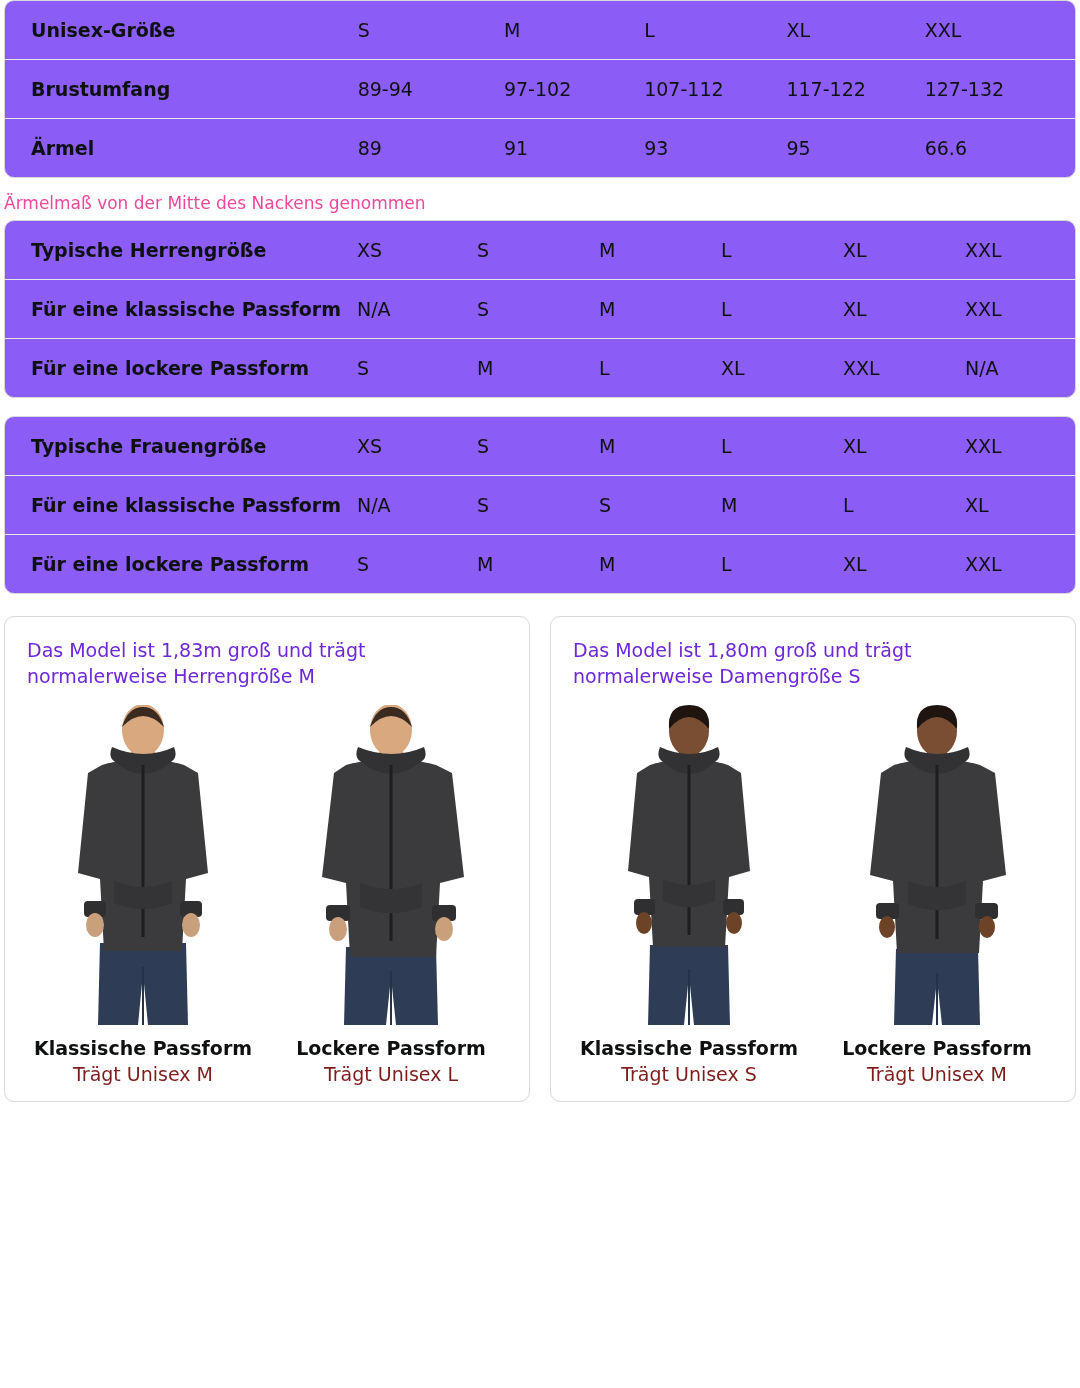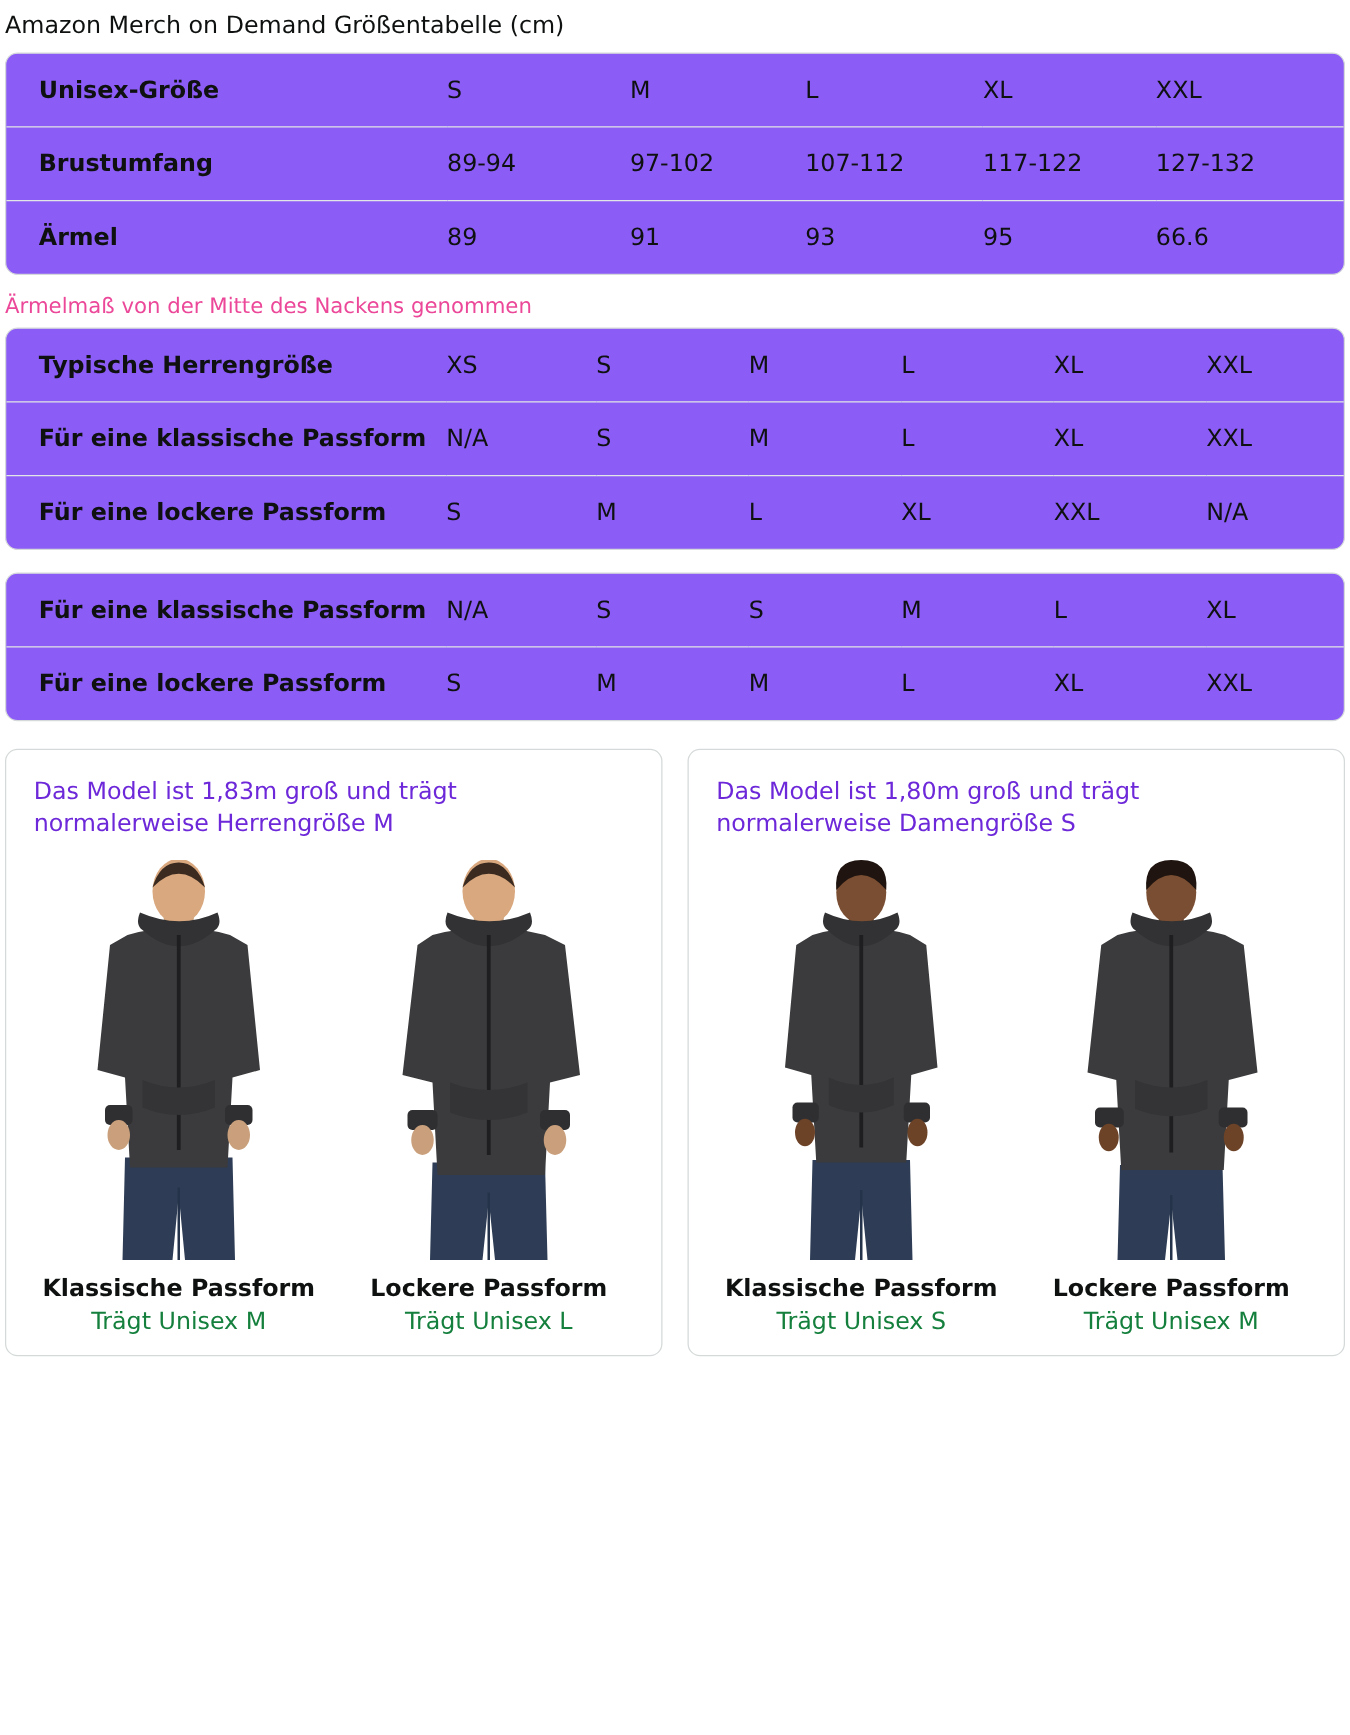--- a/index.html
+++ b/index.html
@@ -118,29 +118,28 @@
     font-size: 19px;
     font-weight: 700;
     line-height: 26px;
     margin-top: 10px;
     text-align: center;
   }
   .fit-sub {
     font-size: 19px;
     line-height: 26px;
     text-align: center;
-    color: #15803d;
+    color: #7f1d1d;
   }
 </style>
 </head>
 <body>
 
 <div class="page">
 
-  <div class="title">Amazon Merch on Demand Größentabelle (cm)</div>
 
   <div class="card">
     <table class="sizetbl maintbl">
       <colgroup>
           <col class="c0">
           <col class="c1">
           <col class="c2">
           <col class="c3">
           <col class="c4">
           <col class="c5">
@@ -227,20 +226,29 @@
       <colgroup>
           <col class="c0">
           <col class="c1">
           <col class="c2">
           <col class="c3">
           <col class="c4">
           <col class="c5">
           <col class="c6">
         </colgroup>
       <tbody>
+        <tr>
+          <th class="rowhead">Typische Frauengröße</th>
+          <td>XS</td>
+          <td>S</td>
+          <td>M</td>
+          <td>L</td>
+          <td>XL</td>
+          <td>XXL</td>
+        </tr>
         <tr>
           <th class="rowhead">Für eine klassische Passform</th>
           <td>N/A</td>
           <td>S</td>
           <td>S</td>
           <td>M</td>
           <td>L</td>
           <td>XL</td>
         </tr>
         <tr>

